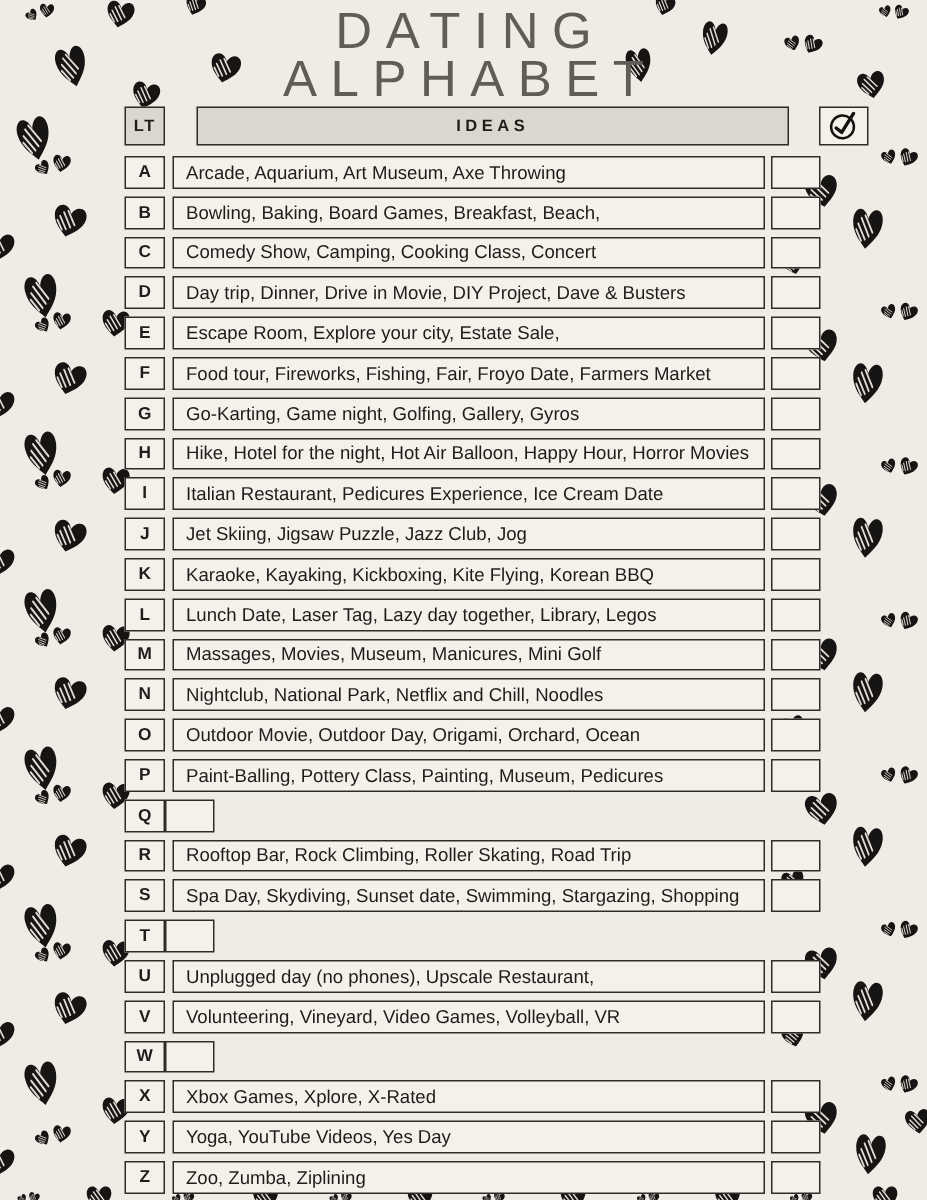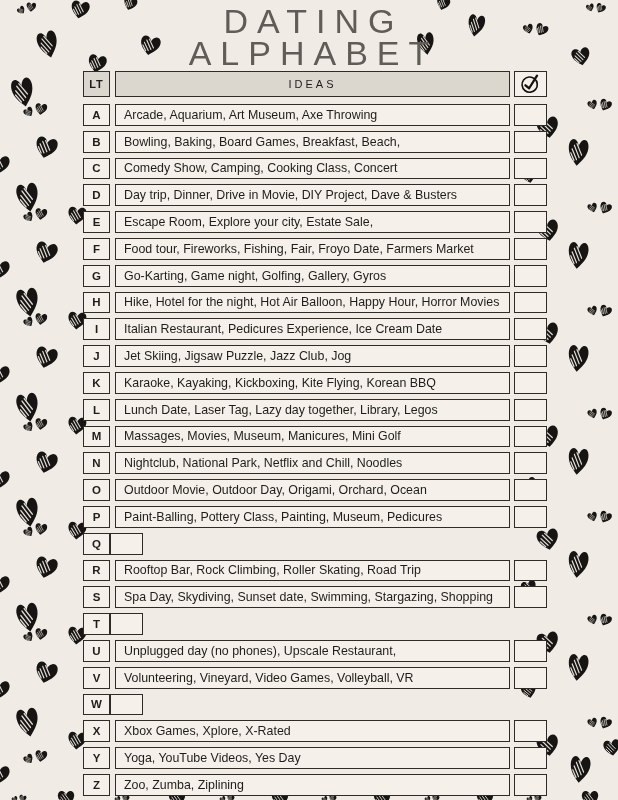--- a/index.html
+++ b/index.html
@@ -22,24 +22,24 @@
   #hearts svg{position:absolute;display:block;}
   
   .table{position:absolute;left:83px;top:71px;width:464px;z-index:2;}
   .cell{
     box-sizing:border-box;border:1.6px solid #2f2c28;background:#f5f1ea;
     display:flex;align-items:center;color:#1e1d1b;
   }
   .col-letter{width:27px;justify-content:center;flex:none;}
   .col-ideas{width:395px;margin-left:5px;margin-right:4px;padding-left:8px;flex:none;}
   .col-check{width:33px;flex:none;justify-content:center;}
-  .thead{display:flex;height:26px;margin-bottom:7px;}
+  .thead{display:flex;height:26px;margin-bottom:7px;gap:16px;}
   .thead .col-letter,.thead .col-ideas{background:#dbd7cf;}
   .thead .col-letter{font-weight:700;font-size:11px;letter-spacing:1px;}
-  .thead .col-ideas{justify-content:center;padding-left:0;font-weight:400;font-size:11px;letter-spacing:3px;}
+  .thead .col-ideas{justify-content:center;padding-left:0;font-weight:700;font-size:11px;letter-spacing:3px;}
   .thead .col-check svg{transform:rotate(-6deg);}
   .row{display:flex;height:21.8px;margin-bottom:5px;}
   .row .col-letter{font-size:11.5px;font-weight:600;}
   .row .col-ideas{font-size:12.4px;font-weight:400;white-space:nowrap;overflow:hidden;}
 </style>
 </head>
 <body>
 
 <div id="hearts">
     <svg width="26" height="19" viewBox="0 0 100 72" style="left: 15px; top: -1.5px; transform: rotate(-12deg);">

